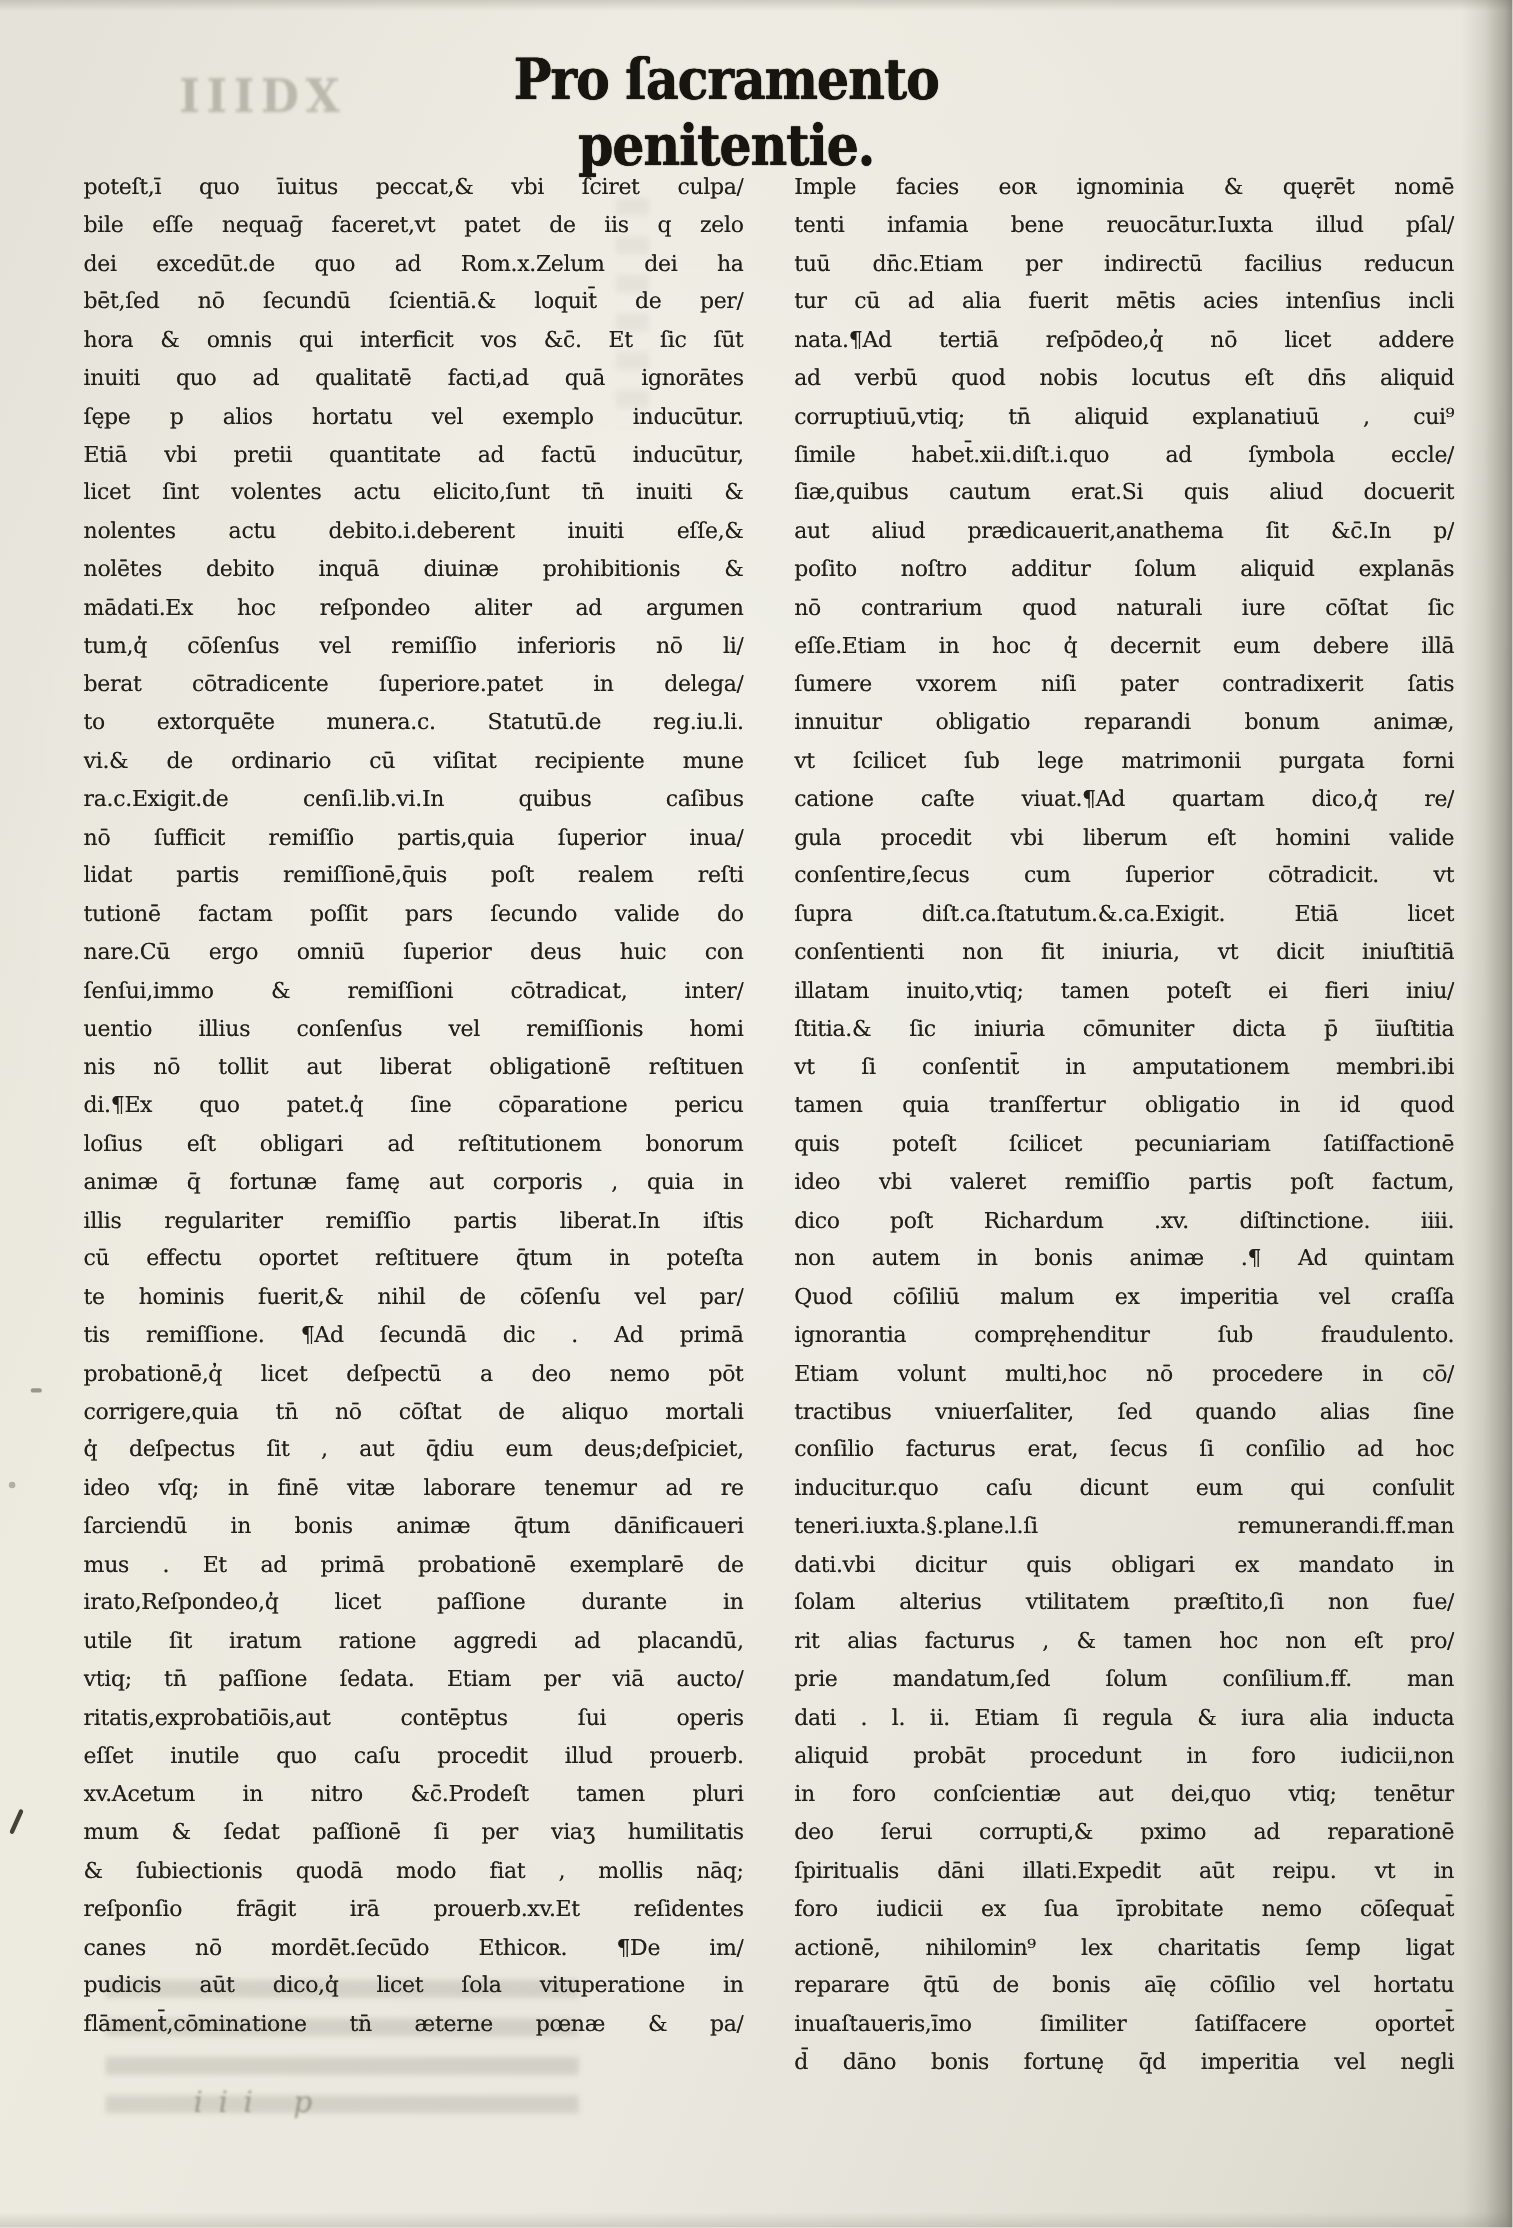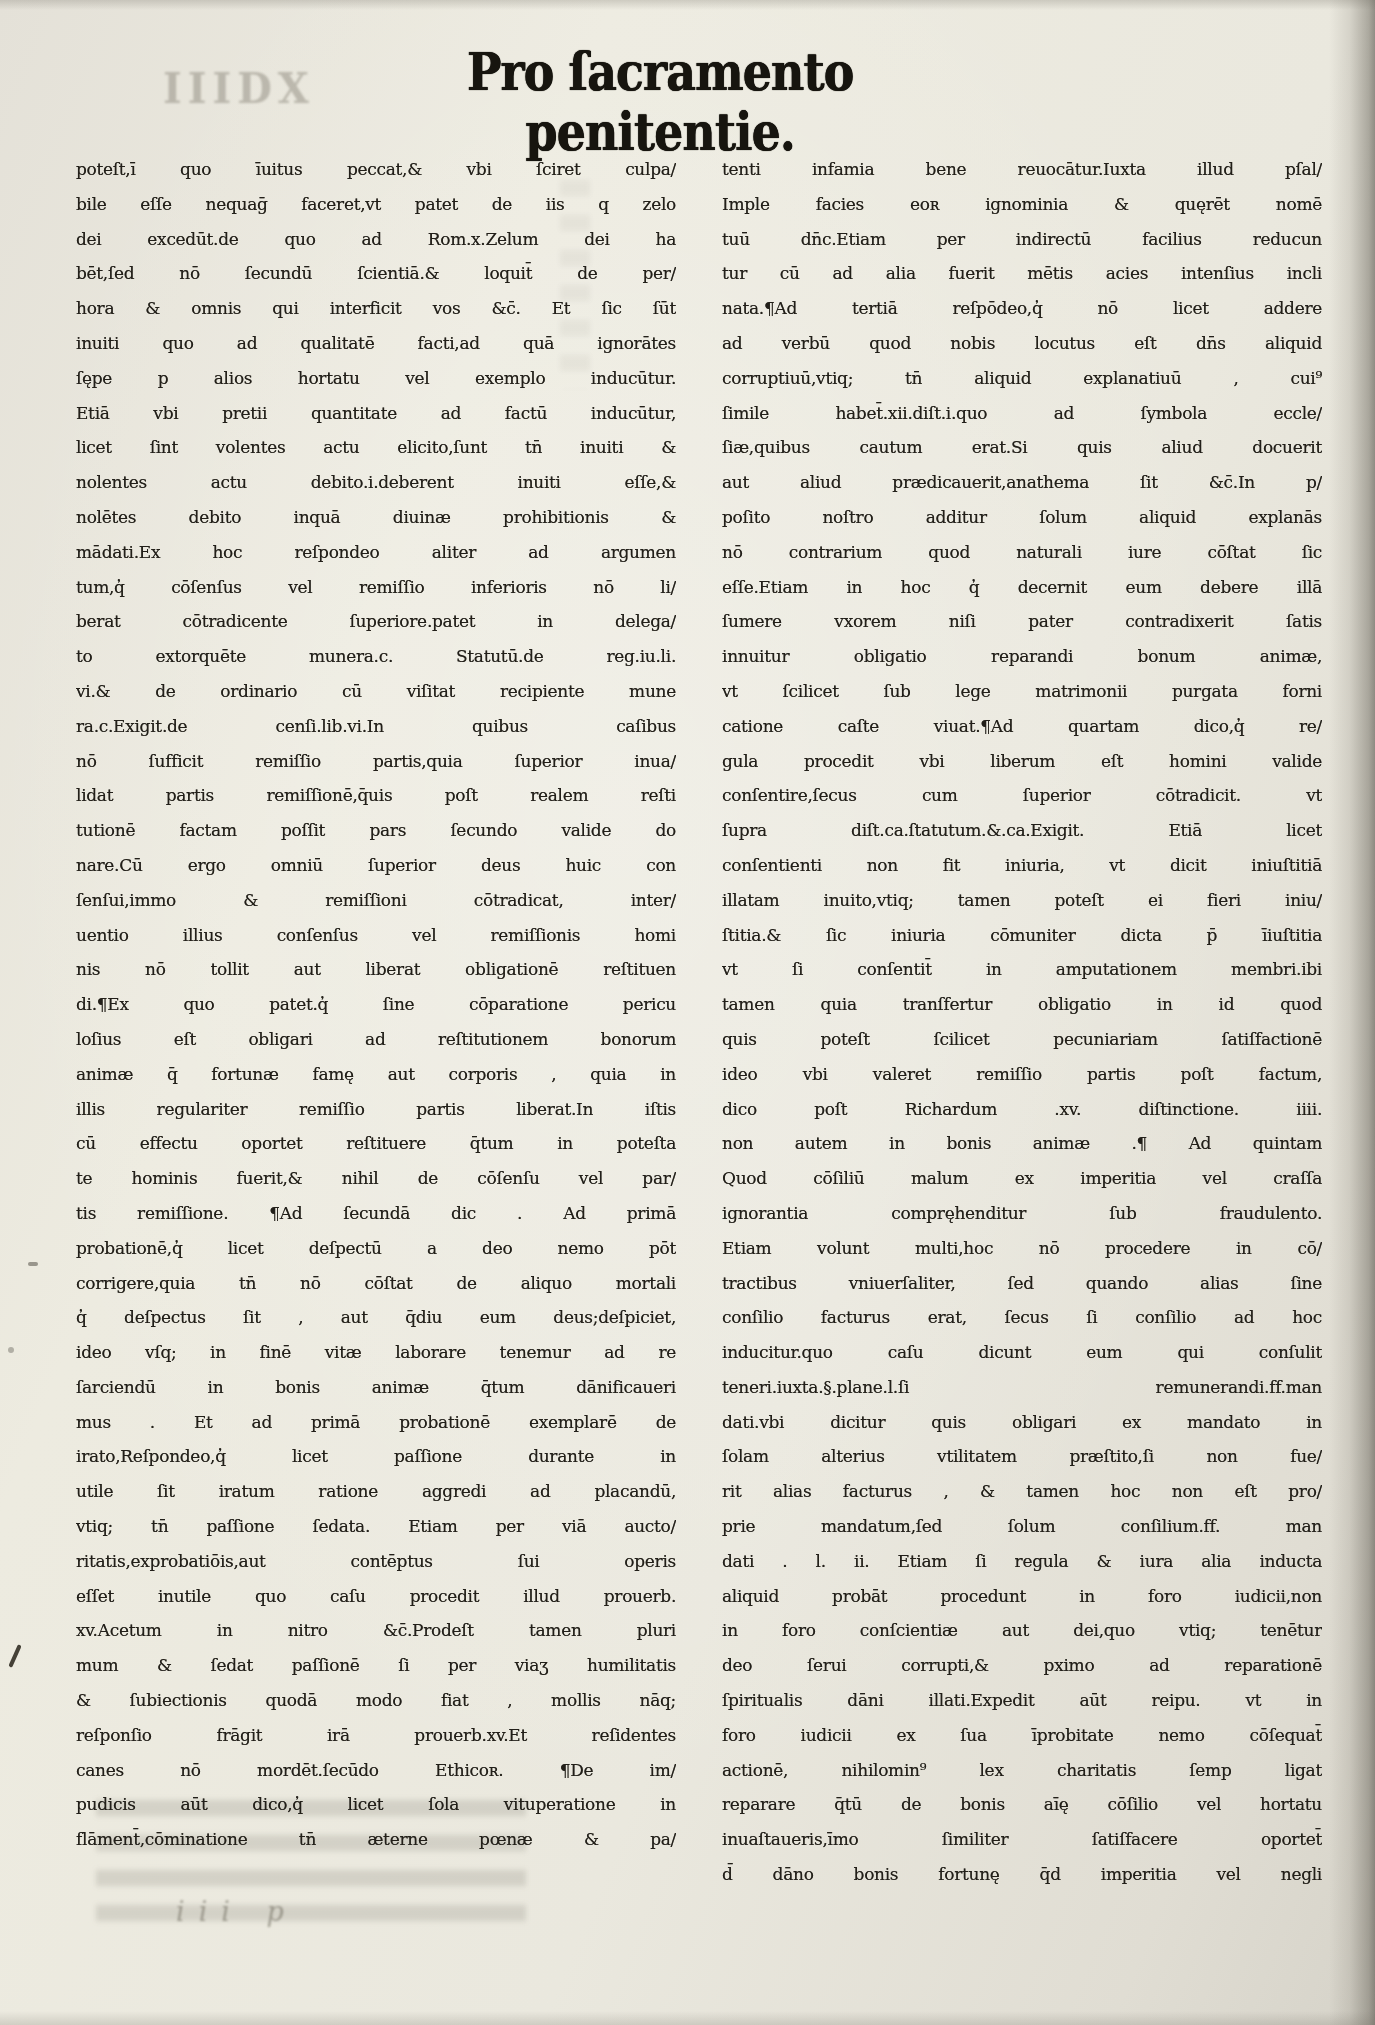--- a/index.html
+++ b/index.html
@@ -38,21 +38,21 @@
     position:absolute;left:330px;top:48px;width:660px;
     text-align:center;
     font-size:46px;font-weight:bold;
     color:#17150f;
     letter-spacing:-1px;
     transform:scaleY(1.12);
     text-shadow:0 0 1px #17150f, 0.4px 0 0 #17150f;
   }
   .col{
     position:absolute;top:152px;width:600px;
-    font-size:17px;line-height:34.8px;
+    font-size:20px;line-height:34.8px;
     letter-spacing:-0.3px;
     color:#221f19;
     text-shadow:0 0 0.5px rgba(20,18,12,0.6);
   }
   .col-left{left:76px;}
   .col-right{left:722px;}
   .line{
     height:34.8px;overflow:hidden;
     text-align:justify;
     -moz-text-align-last:justify;
@@ -147,22 +147,22 @@
       <div class="line">xv.Acetum in nitro &amp;c̄.Prodeſt tamen pluri</div>
       <div class="line">mum &amp; ſedat paſſionē ſi per viaʒ humilitatis</div>
       <div class="line">&amp; ſubiectionis quodā modo fiat , mollis nāq;</div>
       <div class="line">reſponſio frāgit irā prouerb.xv.Et reſidentes</div>
       <div class="line">canes nō mordēt.ſecūdo Ethicoʀ. ¶De im/</div>
       <div class="line">pudicis aūt dico,q̓ licet ſola vituperatione in</div>
       <div class="line">flāment̄,cōminatione tn̄ æterne pœnæ &amp; pa/</div>
     </div>
 
   <div class="col col-right">
+      <div class="line">Imple facies eoʀ ignominia &amp; quęrēt nomē</div>
       <div class="line">tenti infamia bene reuocātur.Iuxta illud pſal/</div>
-      <div class="line">Imple facies eoʀ ignominia &amp; quęrēt nomē</div>
       <div class="line">tuū dn̄c.Etiam per indirectū facilius reducun</div>
       <div class="line">tur cū ad alia fuerit mētis acies intenſius incli</div>
       <div class="line">nata.¶Ad tertiā reſpōdeo,q̓ nō licet addere</div>
       <div class="line">ad verbū quod nobis locutus eſt dn̄s aliquid</div>
       <div class="line">corruptiuū,vtiq; tn̄ aliquid explanatiuū , cui⁹</div>
       <div class="line">ſimile habet̄.xii.diſt.i.quo ad ſymbola eccle/</div>
       <div class="line">ſiæ,quibus cautum erat.Si quis aliud docuerit</div>
       <div class="line">aut aliud prædicauerit,anathema ſit &amp;c̄.In p/</div>
       <div class="line">poſito noſtro additur ſolum aliquid explanās</div>
       <div class="line">nō contrarium quod naturali iure cōſtat ſic</div>

